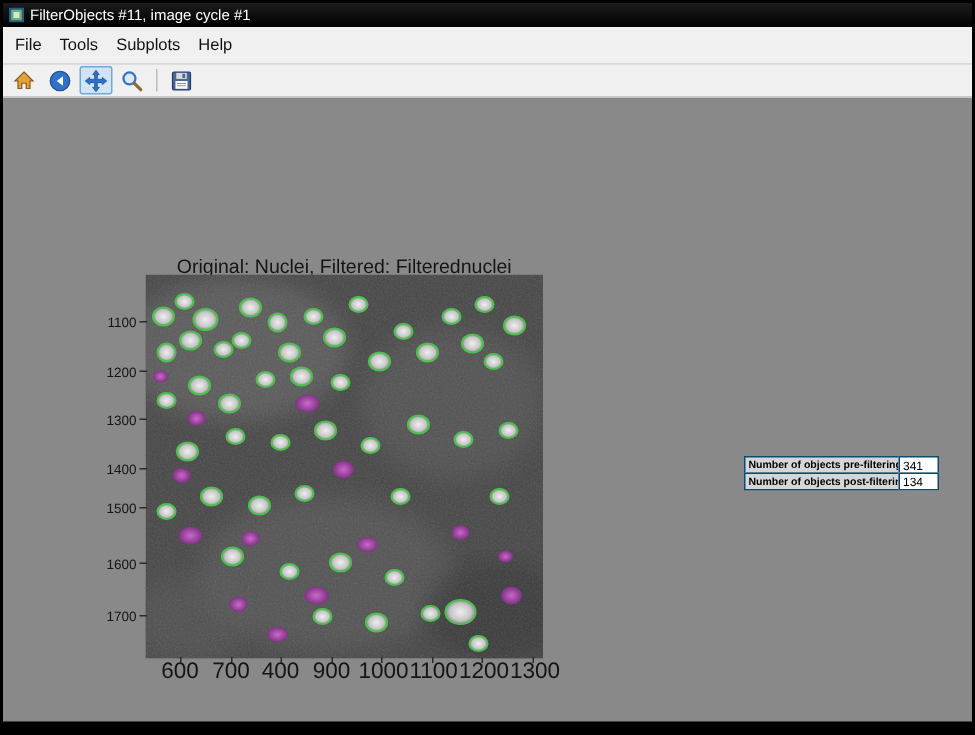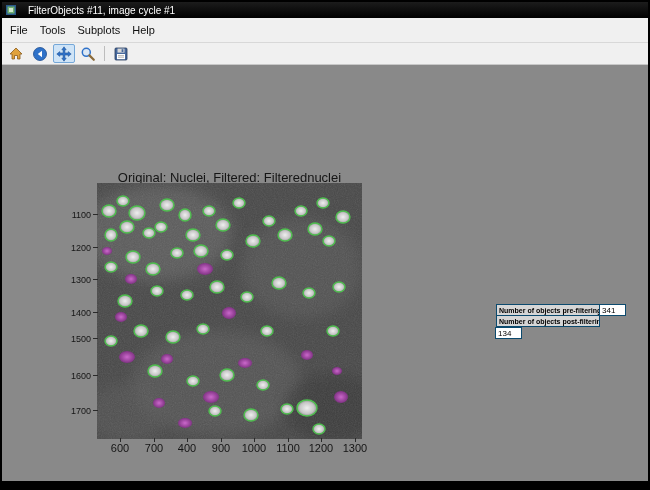--- a/index.html
+++ b/index.html
@@ -4,21 +4,21 @@
 <style>
   html,body{margin:0;padding:0;background:#bfbfbf;}
   .window{
     position:relative;width:650px;height:490px;box-sizing:border-box;
     border:2px solid #000;background:#898989;overflow:hidden;
     font-family:"Liberation Sans",sans-serif;
   }
   
   .titlebar{
     height:16px;background:linear-gradient(#1c1c1c,#000);color:#fff;
-    display:flex;align-items:center;gap:12px;padding:0 4px;font-size:10px;
+    display:flex;align-items:center;gap:4px;padding:0 4px;font-size:10px;
   }
   .app-icon{width:10px;height:10px;display:inline-block;flex:0 0 auto;}
   .title-text{white-space:nowrap;}
   
   .menubar{
     height:16px;background:#f0f0f0;border-bottom:1px solid #d8d8d8;
     display:flex;align-items:center;font-size:11px;color:#111;padding:4px 2px;
   }
   .menu-item{padding:1px 6px;cursor:default;}
   
@@ -40,29 +40,29 @@
   .plot-image{position:absolute;left:95px;top:181px;width:265px;height:256px;}
   .ytick{
     position:absolute;left:55px;width:34px;text-align:right;
     font-size:9px;color:#151515;line-height:10px;
   }
   .ytick::after{
     content:"";position:absolute;right:-7px;top:4px;width:5px;height:1px;background:#2a2a2a;
   }
   .xtick{
     position:absolute;top:441px;width:30px;text-align:center;
-    font-size:11px;color:#151515;line-height:10px;
+    font-size:15px;color:#151515;line-height:10px;
   }
   .xtick::before{
     content:"";position:absolute;top:-5px;left:50%;width:1px;height:4px;background:#2a2a2a;
   }
   
   .stats-table{position:absolute;left:494px;top:302px;}
   .stats-row{display:flex;}
-  .stats-row + .stats-row{margin-top:-1px;flex-direction:column;}
+  .stats-row + .stats-row{margin-top:-1px;}
   .stats-cell{
     border:1px solid #0c4a6e;box-sizing:border-box;height:12px;
     display:flex;align-items:center;overflow:hidden;white-space:nowrap;
   }
   .stats-label{
     width:104px;background:#d6d6d6;font-weight:bold;font-size:7px;color:#000;
     padding:0 2px;
   }
   .stats-value{
     width:27px;background:#fff;font-size:8px;color:#000;padding:0 2px;margin-left:-1px;

